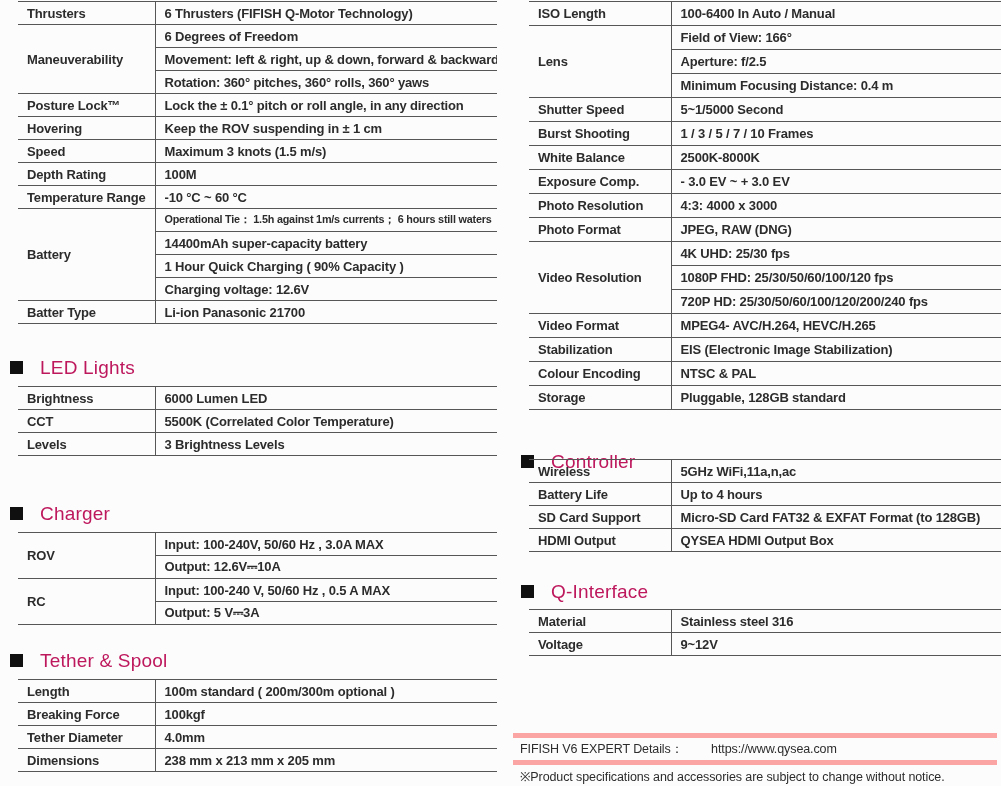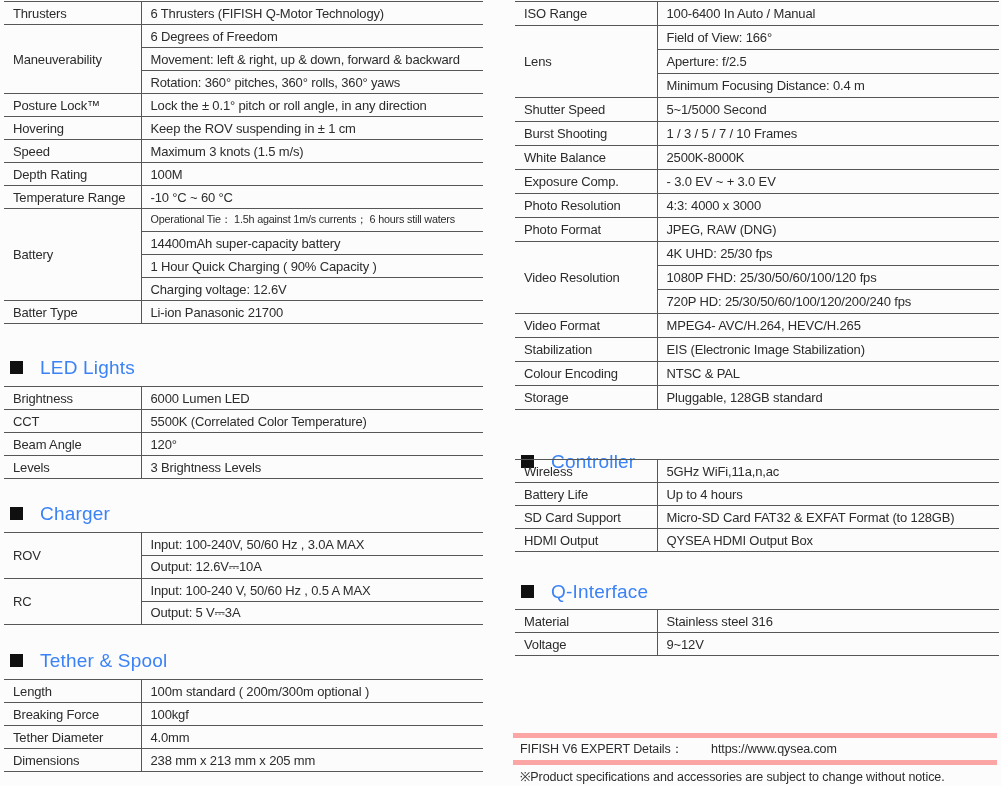--- a/index.html
+++ b/index.html
@@ -8,23 +8,24 @@
     width:1001px; height:786px;
     background:#fcfcfc;
     font-family:"Liberation Sans", sans-serif;
     overflow:hidden;
   }
   .col { position:absolute; top:0; height:786px; }
   .col-left  { left:2px;   width:479px; }
   .col-right { left:513px; width:484px; }
 
   table.spec {
-    position:absolute; left:2px;
+    position:absolute; left:16px;
     border-collapse:collapse;
     table-layout:fixed;
+    font-weight:bold;
   }
   .col-left  table.spec { width:479px; }
   .col-right table.spec { width:484px; }
   .col-left  col.c1 { width:137px; }
   .col-right col.c1 { width:142px; }
 
   table.spec td {
     border-top:1px solid #565656;
     border-bottom:1px solid #565656;
     height:18px;
@@ -47,21 +48,21 @@
     height:27px;
   }
   .sq {
     width:13px; height:13px;
     background:#101010;
     margin-left:8px; margin-right:17px;
     flex:0 0 auto;
   }
   .sec-title {
     font-size:19px;
-    color:#3b82f6;
+    color:#be185d;
     letter-spacing:0.2px;
   }
 
   .footer {
     position:absolute; left:0; top:733px;
     width:484px;
   }
   .footer-row {
     height:22px;
     border-top:5px solid #fca5a5;
@@ -154,24 +155,20 @@
     <tbody>
           <tr>
             <td class="label" rowspan="1">Brightness</td>
             <td class="value">6000 Lumen LED</td>
           </tr>
           <tr>
             <td class="label" rowspan="1">CCT</td>
             <td class="value">5500K (Correlated Color Temperature)</td>
           </tr>
           <tr>
-            <td class="label" rowspan="1">Beam Angle</td>
-            <td class="value">120°</td>
-          </tr>
-          <tr>
             <td class="label" rowspan="1">Levels</td>
             <td class="value">3 Brightness Levels</td>
           </tr>
         </tbody>
       </table>
 
     <div class="sec-header" style="top:500px">
       <span class="sq"></span>
       <span class="sec-title">Charger</span>
     </div>
@@ -231,21 +228,21 @@
 
   <div class="col col-right">
 
     <table class="spec tall" style="top:1px">
       <colgroup>
           <col class="c1">
           <col>
         </colgroup>
     <tbody>
           <tr>
-            <td class="label" rowspan="1">ISO Range</td>
+            <td class="label" rowspan="1">ISO Length</td>
             <td class="value">100-6400 In Auto / Manual</td>
           </tr>
           <tr>
             <td class="label" rowspan="3">Lens</td>
             <td class="value">Field of View: 166°</td>
           </tr>
           <tr>
             <td class="value">Aperture: f/2.5</td>
           </tr>
           <tr>

